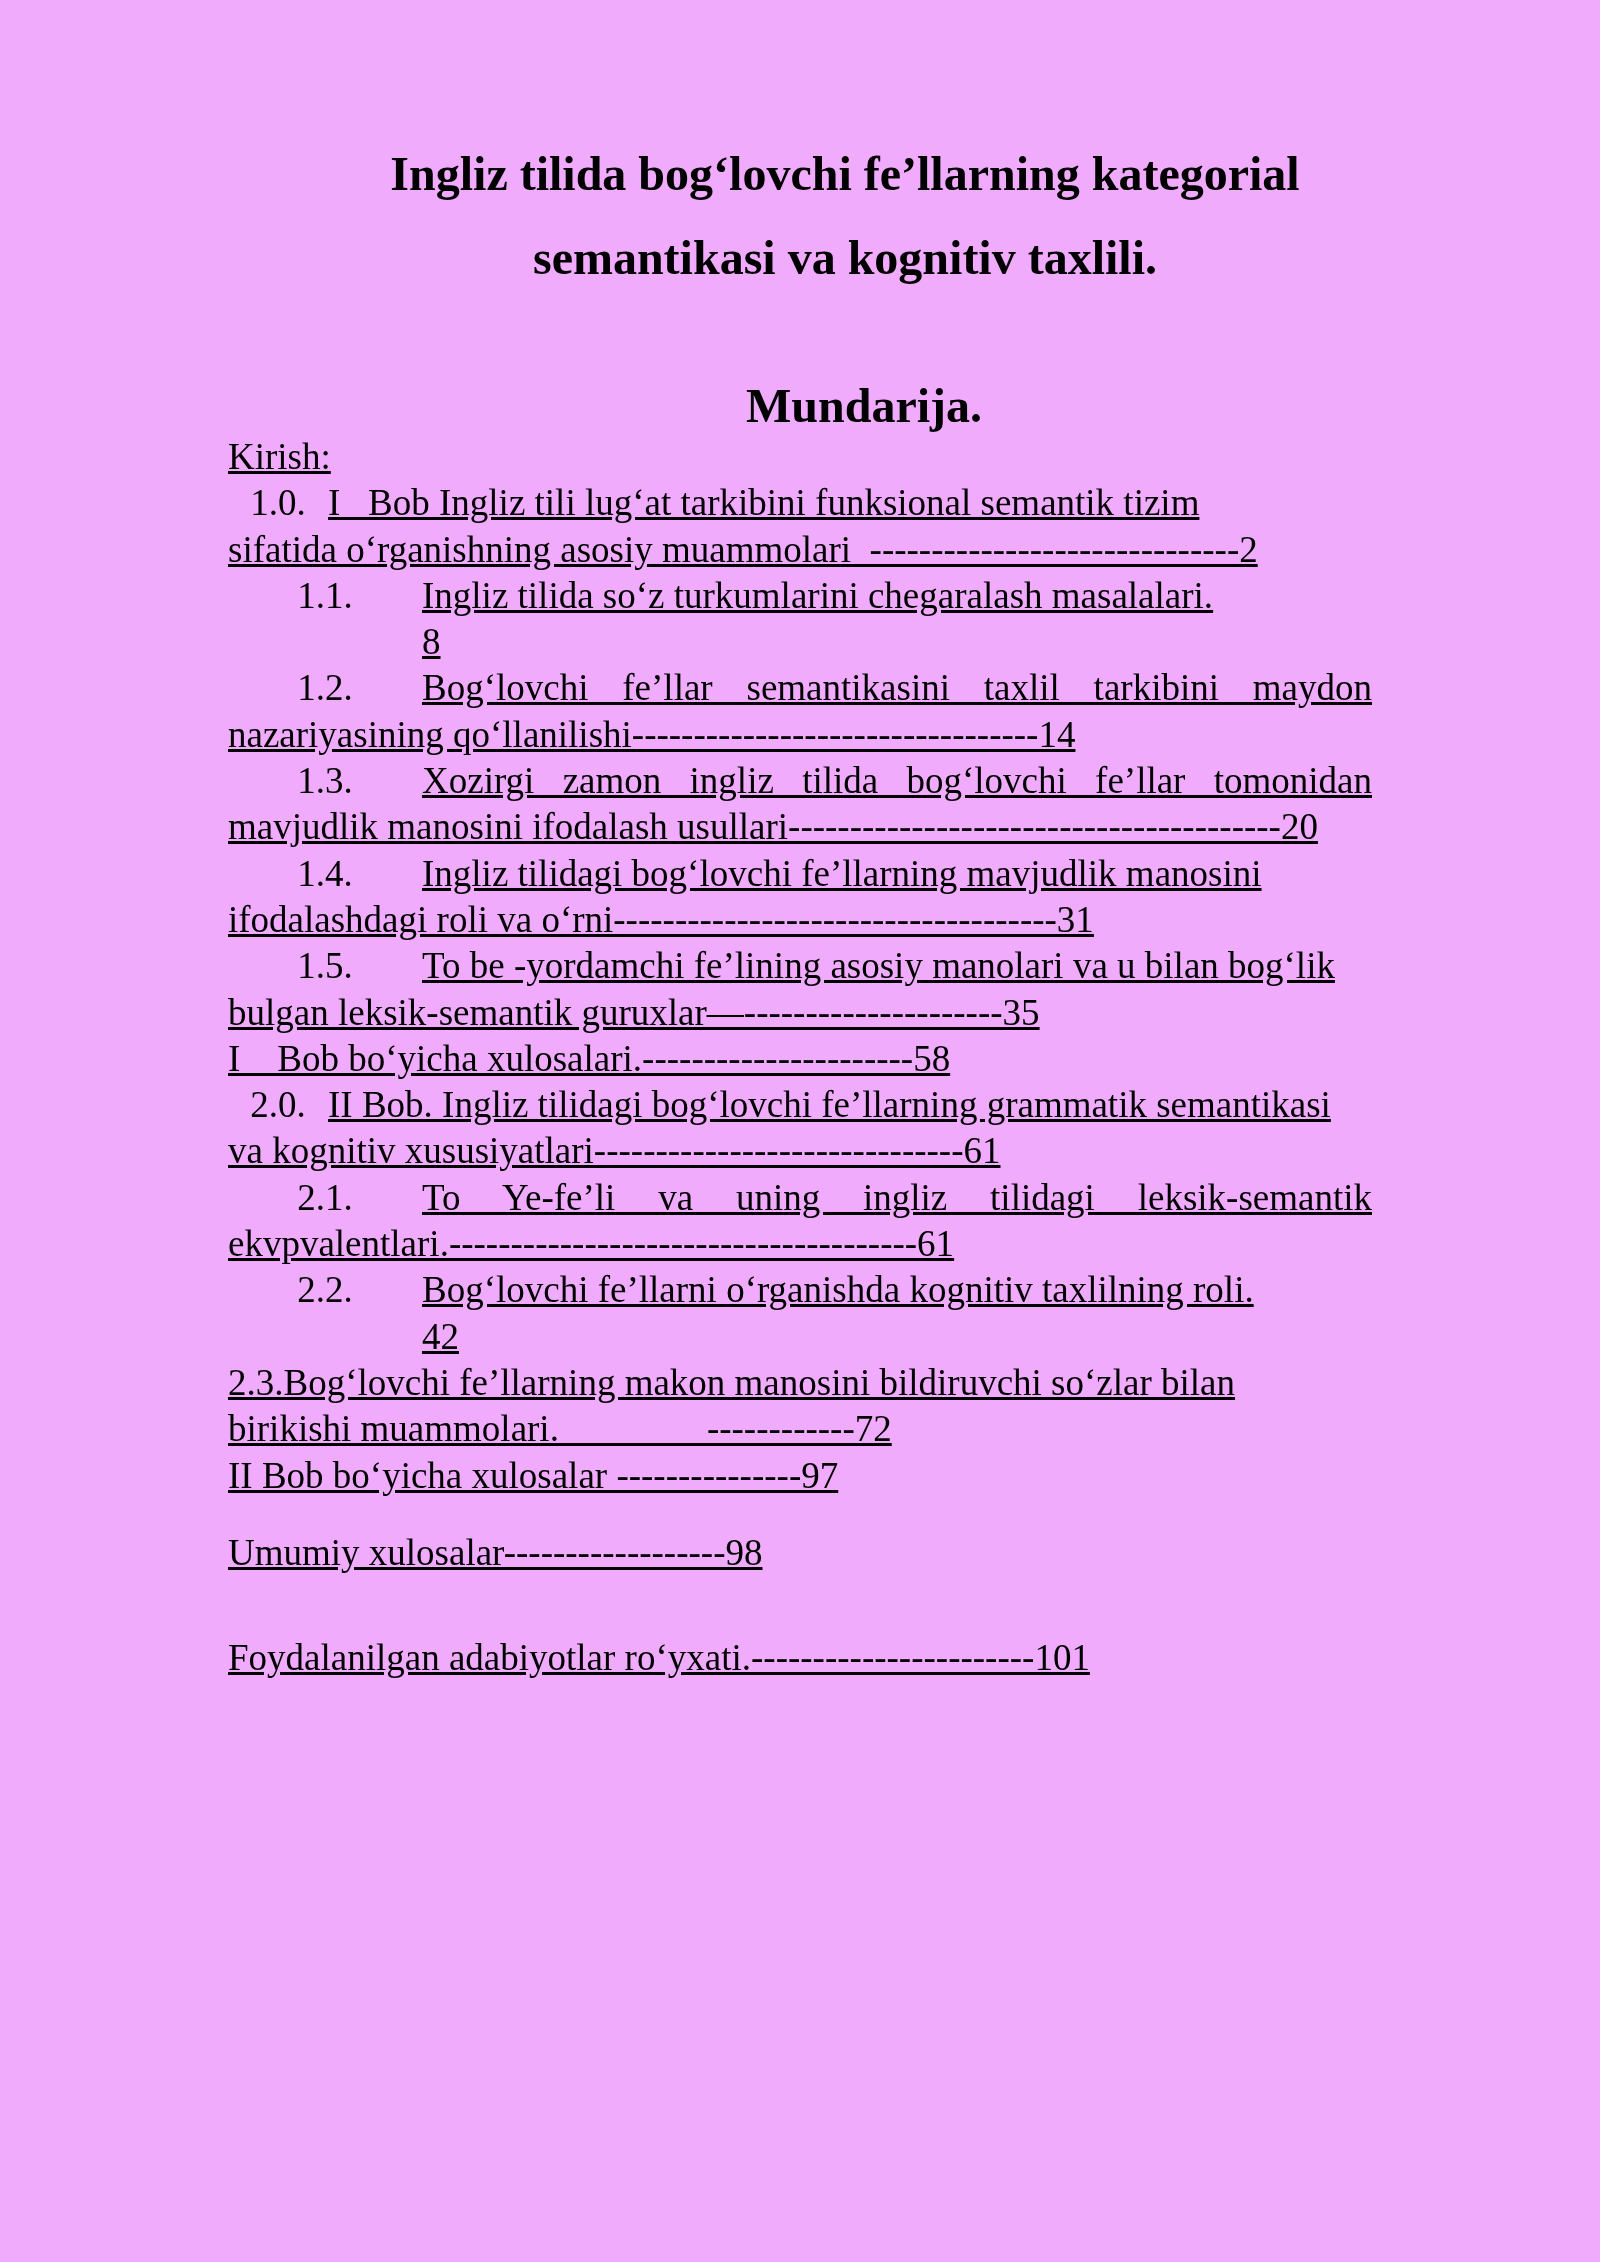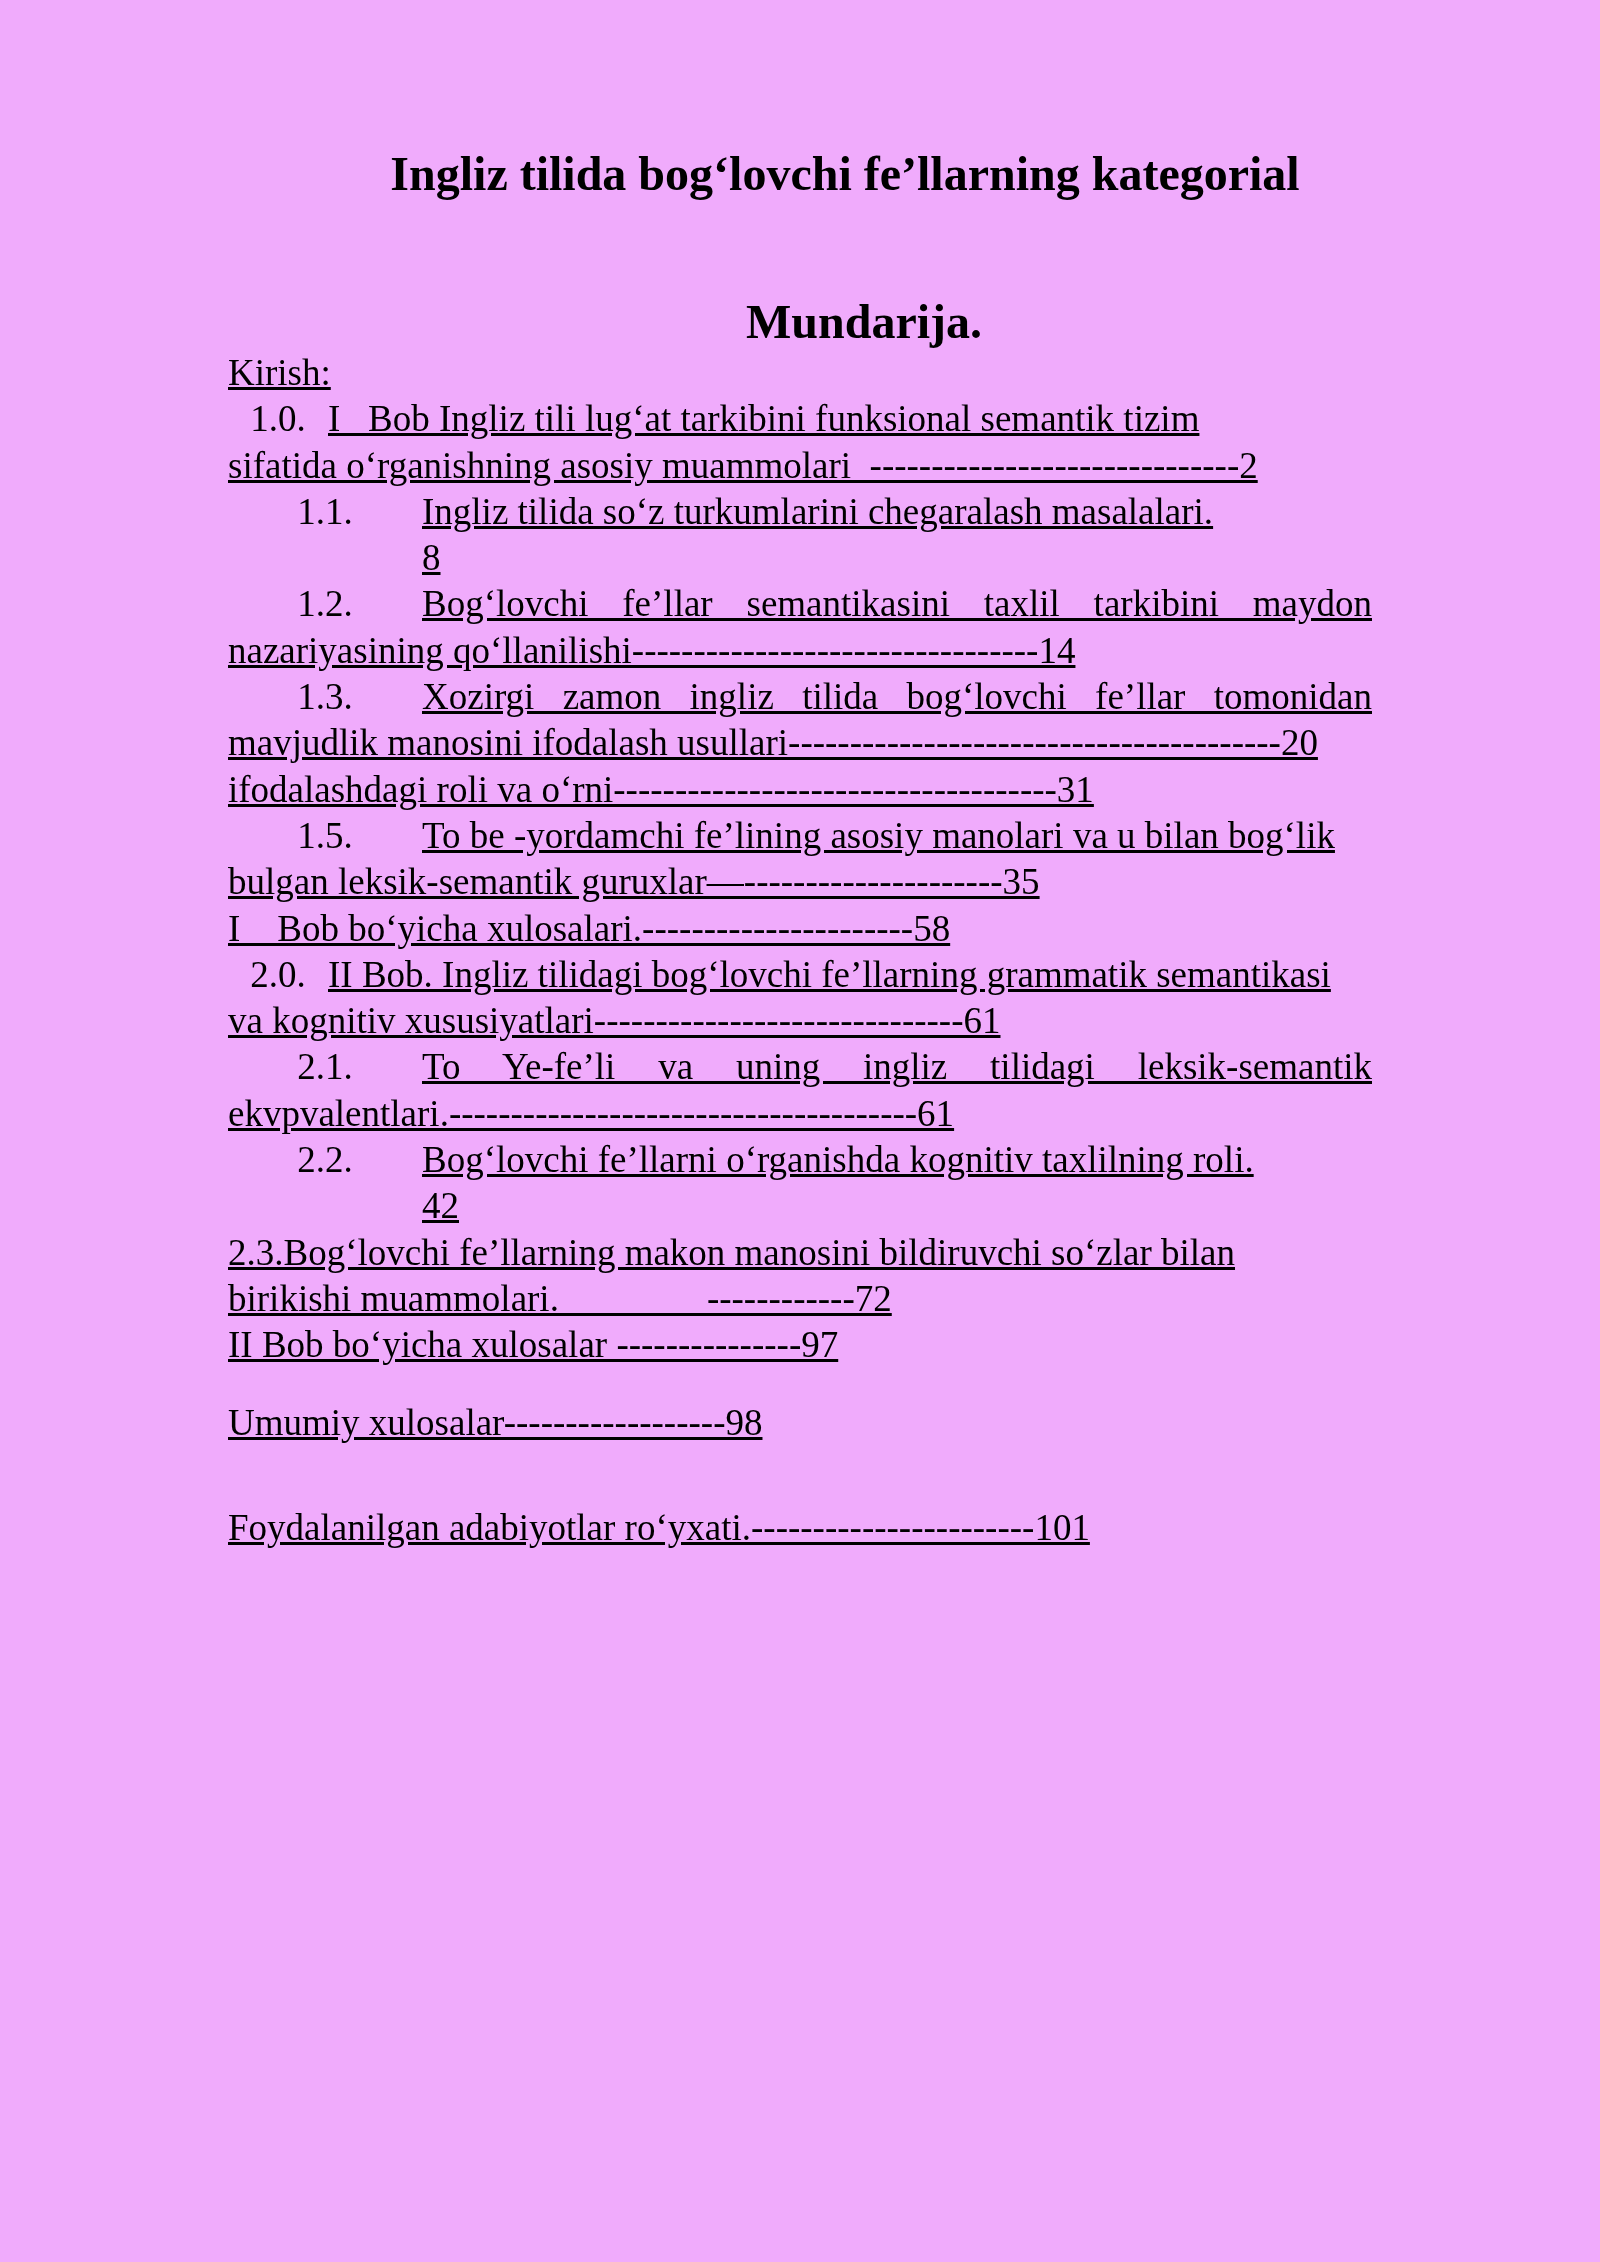--- a/index.html
+++ b/index.html
@@ -70,20 +70,21 @@
   .mt2 { margin-top: 59px; }
 </style>
 </head>
 <body>
 
 <div class="page">
   <div class="content">
 
     <h1 class="title">
       <span class="tline">Ingliz tilida bogʻlovchi fe’llarning kategorial</span>
+      <span class="tline">semantikasi va kognitiv taxlili.</span>
     </h1>
 
     <h2 class="heading">Mundarija.</h2>
 
     <div class="toc">
 
     <div class="line tab-none">
           <span class="txt">Kirish:</span>
         </div>
         <div class="line tab-mid">
@@ -102,20 +103,23 @@
           <span class="num">1.2.</span><span class="txt">Bogʻlovchi fe’llar semantikasini taxlil tarkibini maydon</span>
         </div>
         <div class="line tab-none">
           <span class="txt">nazariyasining qoʻllanilishi---------------------------------14</span>
         </div>
         <div class="line tab-wide justify">
           <span class="num">1.3.</span><span class="txt">Xozirgi zamon ingliz tilida bogʻlovchi fe’llar tomonidan</span>
         </div>
         <div class="line tab-none">
           <span class="txt">mavjudlik manosini ifodalash usullari----------------------------------------20</span>
+        </div>
+        <div class="line tab-wide">
+          <span class="num">1.4.</span><span class="txt">Ingliz tilidagi bogʻlovchi fe’llarning mavjudlik manosini</span>
         </div>
         <div class="line tab-none">
           <span class="txt">ifodalashdagi roli va oʻrni------------------------------------31</span>
         </div>
         <div class="line tab-wide">
           <span class="num">1.5.</span><span class="txt">To be -yordamchi fe’lining asosiy manolari va u bilan bogʻlik</span>
         </div>
         <div class="line tab-none">
           <span class="txt">bulgan leksik-semantik guruxlar—---------------------35</span>
         </div>

